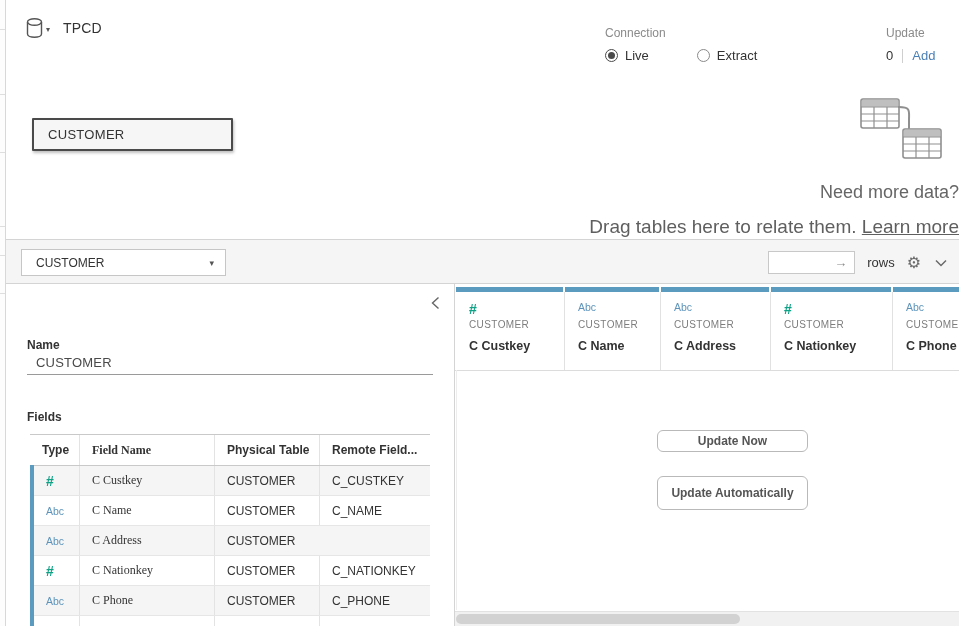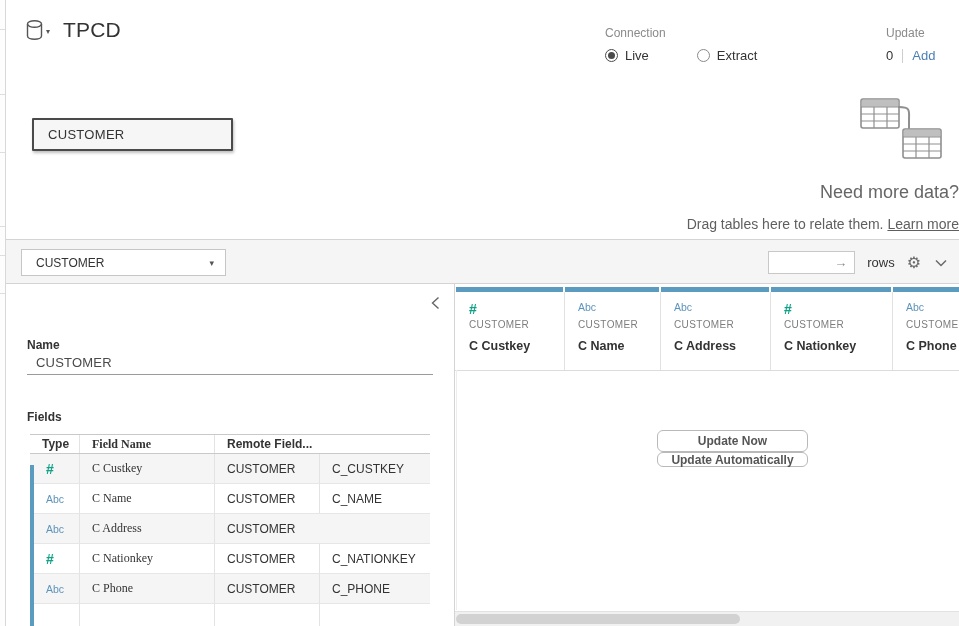--- a/index.html
+++ b/index.html
@@ -8,40 +8,40 @@
 
   
   .left-strip { position:absolute; left:0; top:0; width:6px; height:626px; background:#fdfdfd; border-right:1px solid #d8d8d8; }
   .left-strip .tick { position:absolute; left:0; width:5px; height:1px; background:#dedede; }
 
   
   .canvas { position:absolute; left:6px; top:0; width:953px; height:240px; background:#fff; border-bottom:1px solid #d4d4d4; }
   .ds-header { position:absolute; left:20px; top:18px; display:flex; align-items:center; }
   .db-icon svg { display:block; }
   .db-caret { font-size:8px; color:#555; margin-left:3px; margin-top:2px; }
-  .ds-title { font-size:21px; font-weight:500; color:#333; margin-left:13px; letter-spacing:.2px; }
+  .ds-title { font-size:14px; font-weight:500; color:#333; margin-left:13px; letter-spacing:.2px; }
 
   .connection { position:absolute; left:599px; top:26px; }
   .small-label { font-size:12px; color:#8a8a8a; }
   .radio-row { display:flex; gap:48px; margin-top:8px; align-items:center; }
   .radio-opt { display:flex; align-items:center; gap:7px; font-size:13px; color:#333; cursor:default; }
   .radio { width:13px; height:13px; border:1px solid #8a8a8a; border-radius:50%; position:relative; background:#fff; flex:0 0 13px; }
   .radio.checked { border-color:#4a4a4a; }
   .radio.checked::after { content:''; position:absolute; left:2px; top:2px; width:7px; height:7px; border-radius:50%; background:#4a4a4a; }
 
   .filters { position:absolute; left:880px; top:26px; }
   .filters-row { margin-top:8px; font-size:13px; color:#333; display:flex; align-items:center; }
   .filters-row .sep { display:inline-block; width:1px; height:14px; background:#cfcfcf; margin:0 9px; }
   a.link { color:#4a7fb5; text-decoration:none; cursor:pointer; }
 
   .table-box { position:absolute; left:26px; top:118px; width:201px; height:33px; background:#f6f6f6; border:2px solid #4a4a4a; border-radius:1px; box-shadow:1px 2px 3px rgba(0,0,0,.25); font-size:13px; color:#333; display:flex; align-items:center; padding-left:14px; letter-spacing:.3px; }
 
   .empty-state { position:absolute; left:0; right:0; top:96px; text-align:right; }
   .empty-title { font-size:18px; color:#666; margin-top:16px; }
-  .empty-sub { font-size:14px; color:#5f5f5f; margin-top:13px; }
+  .empty-sub { font-size:19px; color:#5f5f5f; margin-top:13px; }
   .empty-sub a { color:#5f5f5f; text-decoration:underline; cursor:pointer; }
 
   
   .toolbar { position:absolute; left:6px; top:240px; width:953px; height:44px; background:#f5f5f5; border-bottom:1px solid #d4d4d4; }
   .table-select { position:absolute; left:15px; top:9px; width:205px; height:27px; background:#fff; border:1px solid #c6c6c6; display:flex; align-items:center; font-size:12px; color:#333; padding-left:14px; cursor:pointer; }
   .table-select .caret { position:absolute; right:11px; font-size:9px; color:#555; }
   .toolbar-right { position:absolute; right:12px; top:9px; height:27px; display:flex; align-items:center; gap:12px; }
   .rows-input { width:87px; height:23px; background:#fff; border:1px solid #c8c8c8; display:flex; align-items:center; justify-content:flex-end; padding-right:7px; color:#8a8a8a; font-size:13px; cursor:text; }
   .rows-label { font-size:13px; color:#333; }
   .gear { font-size:16px; color:#6a6a6a; cursor:pointer; line-height:1; }
@@ -50,21 +50,21 @@
   
   .bottom { position:absolute; left:6px; top:284px; width:953px; height:342px; display:flex; }
   .left-panel { position:relative; width:449px; height:342px; background:#fff; border-right:1px solid #d4d4d4; overflow:hidden; }
   .collapse { position:absolute; right:14px; top:12px; color:#666; cursor:pointer; }
   .bold-label { font-size:12px; font-weight:bold; color:#333; }
   .name-label { position:absolute; left:21px; top:54px; }
   .name-value { position:absolute; left:21px; top:66px; width:406px; height:25px; font-size:13px; color:#4a4a4a; padding-left:9px; border-bottom:1px solid #9a9a9a; display:flex; align-items:center; letter-spacing:.2px; cursor:text; }
   .fields-label { position:absolute; left:21px; top:126px; }
 
   .fields-table { position:absolute; left:24px; top:150px; width:400px; bottom:0; overflow:hidden; font-size:12px; color:#333; }
-  .ft-header { display:flex; height:20px; border-top:1px solid #c9c9c9; border-bottom:1px solid #c9c9c9; background:#fff; }
+  .ft-header { display:flex; height:32px; border-top:1px solid #c9c9c9; border-bottom:1px solid #c9c9c9; background:#fff; }
   .ft-cell { display:flex; align-items:center; padding-left:12px; border-right:1px solid #e3e3e3; overflow:hidden; white-space:nowrap; }
   .ft-cell:last-child { border-right:none; }
   .ft-h { font-weight:bold; font-size:12px; }
   .c0 { width:50px; flex:0 0 50px; }
   .c1 { width:135px; flex:0 0 135px;font-family:Liberation Serif, serif; }
   .c2 { width:105px; flex:0 0 105px; }
   .c3 { width:110px; flex:0 0 110px; }
   .ft-row { display:flex; height:30px; border-bottom:1px solid #e6e6e6; background:#fff; }
   .ft-row.odd { background:#f5f5f5; }
   .ft-row .c0 { justify-content:flex-start; padding-left:16px; }
@@ -77,21 +77,21 @@
   .grid-col .bar { height:5px; background:#5b9bbf; margin-right:2px; }
   .grid-col .cell { height:78px; background:#fff; border-right:1px solid #e1e1e1; padding:9px 6px 0 13px; }
   .grid-col .g-icon { height:15px; }
   .grid-col .g-caption { font-size:10px; color:#7d7d7d; letter-spacing:.4px; margin-top:3px; text-transform:uppercase; white-space:nowrap; }
   .grid-col .g-name { font-size:12.5px; font-weight:bold; color:#333; margin-top:9px; white-space:nowrap; }
   .grid-header-underline { position:absolute; left:0; right:0; top:86px; height:1px; background:#dcdcdc; }
   .grid-left-line { position:absolute; left:1px; top:86px; bottom:16px; width:1px; background:#ededed; }
 
   .upd-btn { position:absolute; left:202px; width:151px; background:#fff; border:1px solid #b9b9b9; border-radius:6px; font-family:"Liberation Sans", sans-serif; font-size:12px; font-weight:bold; color:#555; cursor:pointer; }
   .upd-btn.now { top:146px; height:22px; }
-  .upd-btn.auto { top:168px; height:15px; }
+  .upd-btn.auto { top:192px; height:34px; }
 
   .h-scroll { position:absolute; left:0; right:0; bottom:0; height:15px; background:#f1f1f1; border-top:1px solid #e2e2e2; }
   .h-thumb { position:absolute; left:1px; top:2px; width:284px; height:10px; background:#d2d2d2; border-radius:5px; cursor:pointer; }
 </style>
 </head>
 <body>
 
 <div class="app">
 
   <div class="left-strip">
@@ -197,20 +197,21 @@
           </svg>
       </span>
       <div class="bold-label name-label">Name</div>
       <div class="name-value">CUSTOMER</div>
       <div class="bold-label fields-label">Fields</div>
 
       <div class="fields-table">
         <div class="ft-header" id="ft-header">
             <div class="ft-cell ft-h c0">Type</div>
             <div class="ft-cell ft-h c1">Field Name</div>
+            <div class="ft-cell ft-h c2">Physical Table</div>
             <div class="ft-cell ft-h c3">Remote Field...</div>
           </div>
         <div id="ft-body">
             <div class="ft-row odd">
               <div class="ft-cell c0">
                 <div class="t-glyph number">#</div>
               </div>
               <div class="ft-cell c1">C Custkey</div>
               <div class="ft-cell c2">CUSTOMER</div>
               <div class="ft-cell c3">C_CUSTKEY</div>

